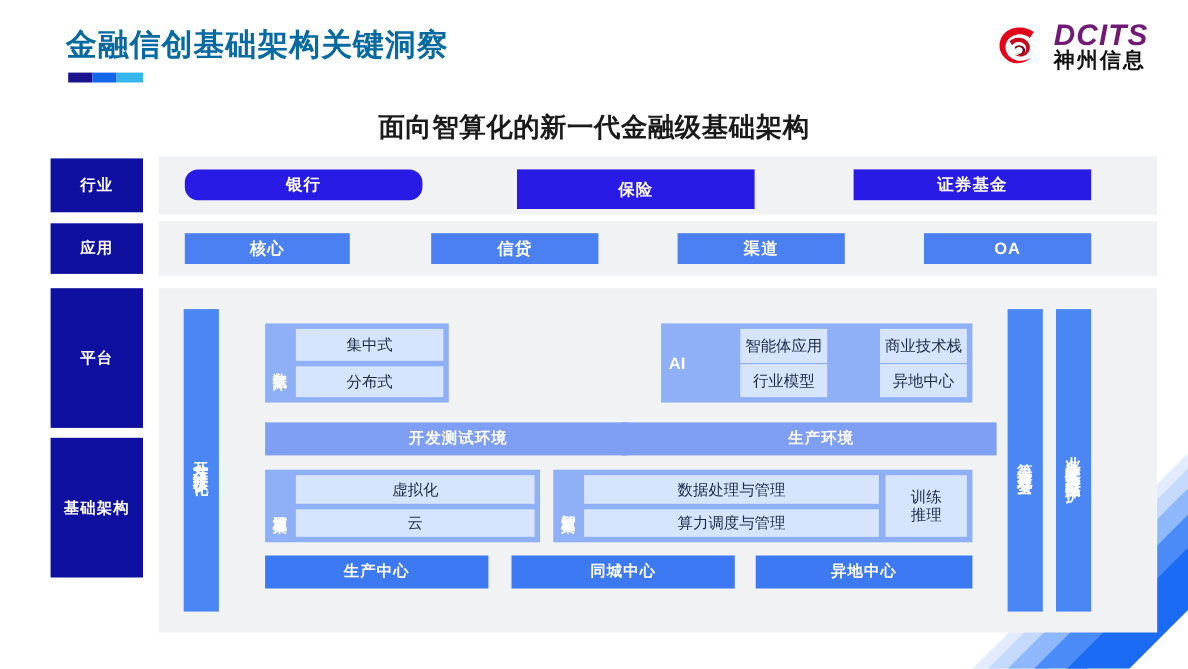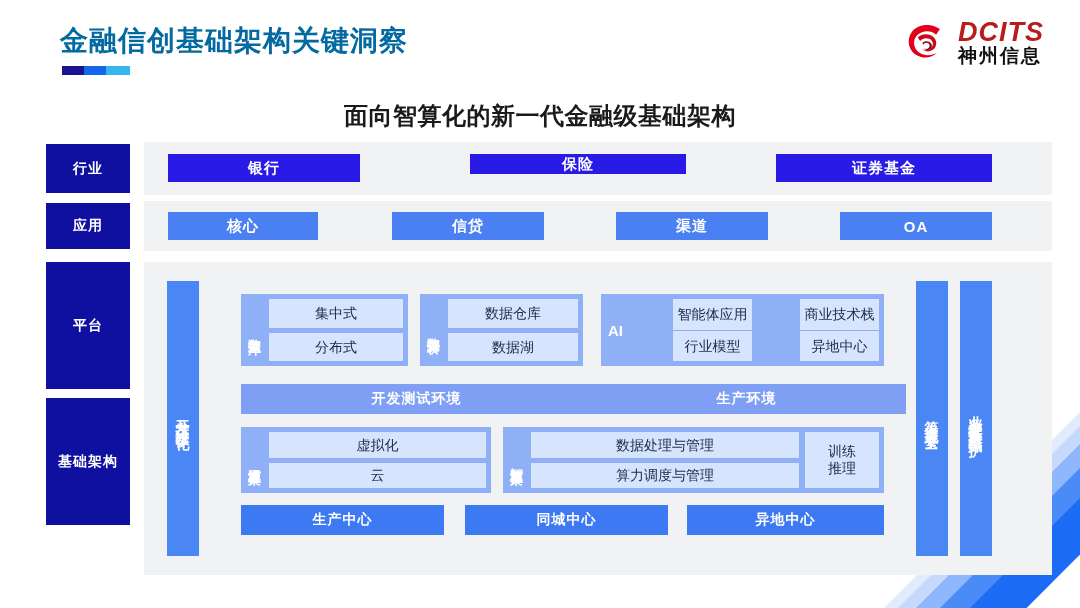--- a/index.html
+++ b/index.html
@@ -69,21 +69,21 @@
     top: 18px;
     display: flex;
     align-items: center;
     gap: 8px;
   }
   .logo-mark { width: 46px; height: 46px; }
   .logo-text { line-height: 1.05; }
   .logo-en {
     font-size: 27px;
     font-weight: bold;
-    color: #b91c1c;
+    color: #701a75;
     letter-spacing: 1px;
     font-style: italic;
   }
   .logo-cn {
     font-size: 19px;
     font-weight: bold;
     color: #111111;
     letter-spacing: 2px;
   }
 
@@ -240,22 +240,22 @@
     <div class="logo-text">
       <div class="logo-en">DCITS</div>
       <div class="logo-cn">神州信息</div>
     </div>
   </div>
 
   <div class="subtitle">面向智算化的新一代金融级基础架构</div>
 
   <div class="row-label" style="left:46px; top:144px; width:84px; height:49px;">行业</div>
   <div class="panel" style="left:144px; top:142px; width:908px; height:53px;"></div>
-  <div class="chip chip-industry" style="left:168px; top:154px; width:192px; height:28px;">银行</div>
-  <div class="chip chip-industry" style="left:470px; top:154px; width:216px; height:20px;">保险</div>
+  <div class="chip chip-industry" style="left:168px; top:154px; width:216px; height:28px;border-radius:12px;">银行</div>
+  <div class="chip chip-industry" style="left:470px; top:154px; width:216px; height:36px;">保险</div>
   <div class="chip chip-industry" style="left:776px; top:154px; width:216px; height:28px;">证券基金</div>
 
   <div class="row-label" style="left:46px; top:203px; width:84px; height:46px;">应用</div>
   <div class="panel" style="left:144px; top:201px; width:908px; height:50px;"></div>
   <div class="chip chip-app" style="left:168px; top:212px; width:150px; height:28px;">核心</div>
   <div class="chip chip-app" style="left:392px; top:212px; width:152px; height:28px;">信贷</div>
   <div class="chip chip-app" style="left:616px; top:212px; width:152px; height:28px;">渠道</div>
   <div class="chip chip-app" style="left:840px; top:212px; width:152px; height:28px;">OA</div>
 
   <div class="row-label" style="left:46px; top:262px; width:84px; height:127px;">平台</div>
@@ -268,27 +268,20 @@
   <div class="vbar" style="left:960px; top:281px; width:32px; height:275px;">业务连续性及数据保护</div>
 
   <div class="group" style="left:241px; top:294px; width:167px; height:72px;">
     <div class="group-title">数据库</div>
     <div class="group-body">
       <div class="cell">集中式</div>
       <div class="cell">分布式</div>
     </div>
   </div>
 
-  <div class="group" style="left:420px; top:294px; width:163px; height:72px;">
-    <div class="group-title">数据分析</div>
-    <div class="group-body">
-      <div class="cell">数据仓库</div>
-      <div class="cell">数据湖</div>
-    </div>
-  </div>
 
   <div class="group" style="left:601px; top:294px; width:283px; height:72px;">
     <div class="group-title" style="writing-mode:horizontal-tb; font-size:15px; letter-spacing:0;">AI</div>
     <div class="group-cols">
       <div class="group-col">
         <div class="cell">智能体应用</div>
         <div class="cell">行业模型</div>
       </div>
       <div class="group-col">
         <div class="cell">商业技术栈</div>

